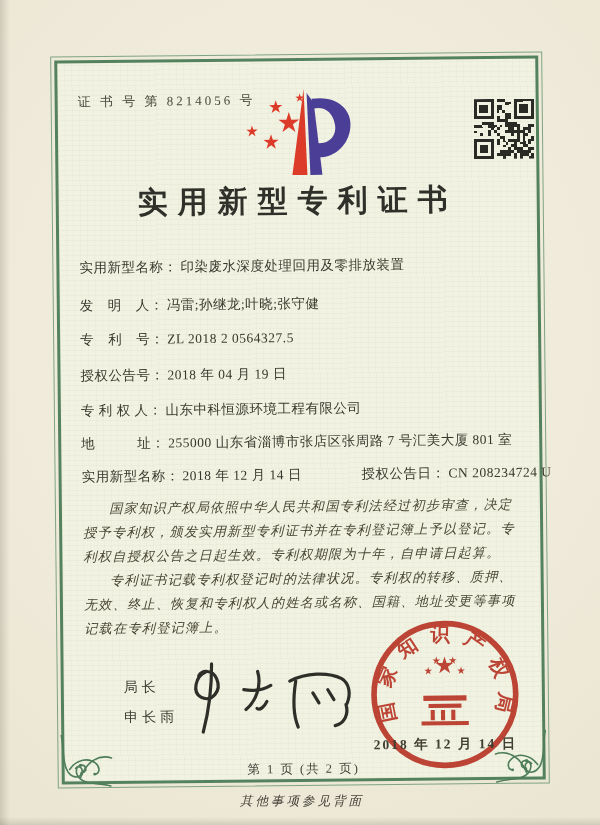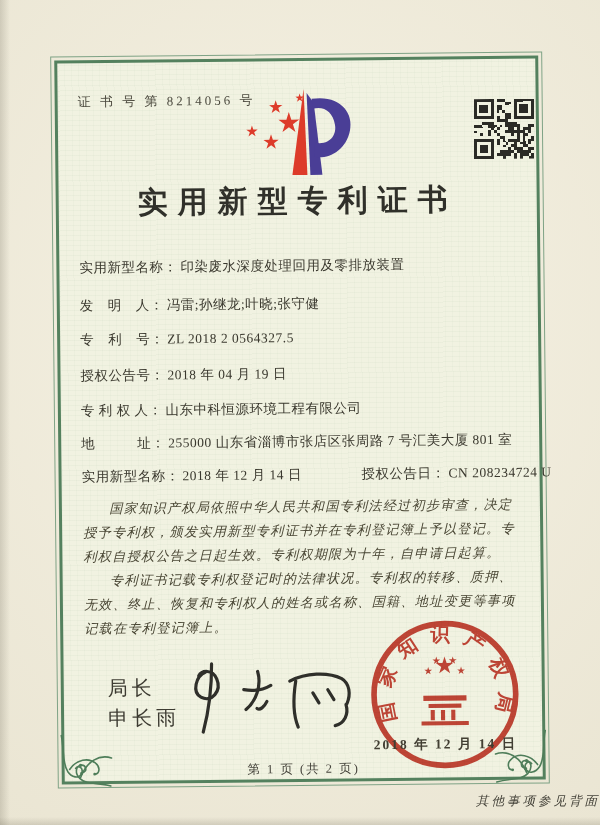--- a/index.html
+++ b/index.html
@@ -49,36 +49,36 @@
 
   .row { position:absolute; left:20px; right:20px; font-size:13.5px; white-space:nowrap;
     color:#3a382e; letter-spacing:.5px; }
   .row .value { margin-left:3px; }
   .pair2 { position:absolute; left:280px; top:0; }
 
   .body-text { position:absolute; left:21px; right:21px; top:434px;
     font-style:italic; font-size:13.2px; line-height:24px; letter-spacing:1.2px; color:#4a4735; }
   .body-text p { text-indent:2em; }
 
-  .director { position:absolute; left:44px; top:610px; font-size:20px;
+  .director { position:absolute; left:60px; top:610px; font-size:14px;
     letter-spacing:4px; line-height:30px; color:#3d3b32; }
 
   .signature { position:absolute; left:108px; top:596px; width:200px; height:80px; }
   .signature svg { width:100%; height:100%; }
   .signature path { stroke:#2f2f2a; stroke-width:3.2; fill:none; stroke-linecap:round; stroke-linejoin:round; }
 
   .seal { position:absolute; left:304px; top:558px; width:154px; height:154px; mix-blend-mode:multiply; }
   .seal svg { width:100%; height:100%; opacity:.92; }
   .seal-date { position:absolute; left:-18px; right:-18px; top:118px; text-align:center;
     font-size:13.5px; font-weight:700; letter-spacing:2px; color:#46423a; }
 
   .page-info { position:absolute; left:0; right:0; top:700px; text-align:center;
     font-size:12.5px; letter-spacing:2px; color:#44423a; }
 
-  .back-note { position:absolute; left:4px; right:0; top:793px; text-align:right;
+  .back-note { position:absolute; left:4px; right:0; top:793px; text-align:center;
     font-size:12.5px; font-style:italic; letter-spacing:3px; color:#45433a; z-index:4; }
 </style>
 </head>
 <body>
 
 <div class="frame">
   <div class="frame-inner">
 
     <svg class="orn orn-bl" viewBox="0 0 64 64">
       <path d="M7,6 C10,20 7,32 13,42 C17,48 24,50 27,44 C29,39 24,35 21,39"></path>

